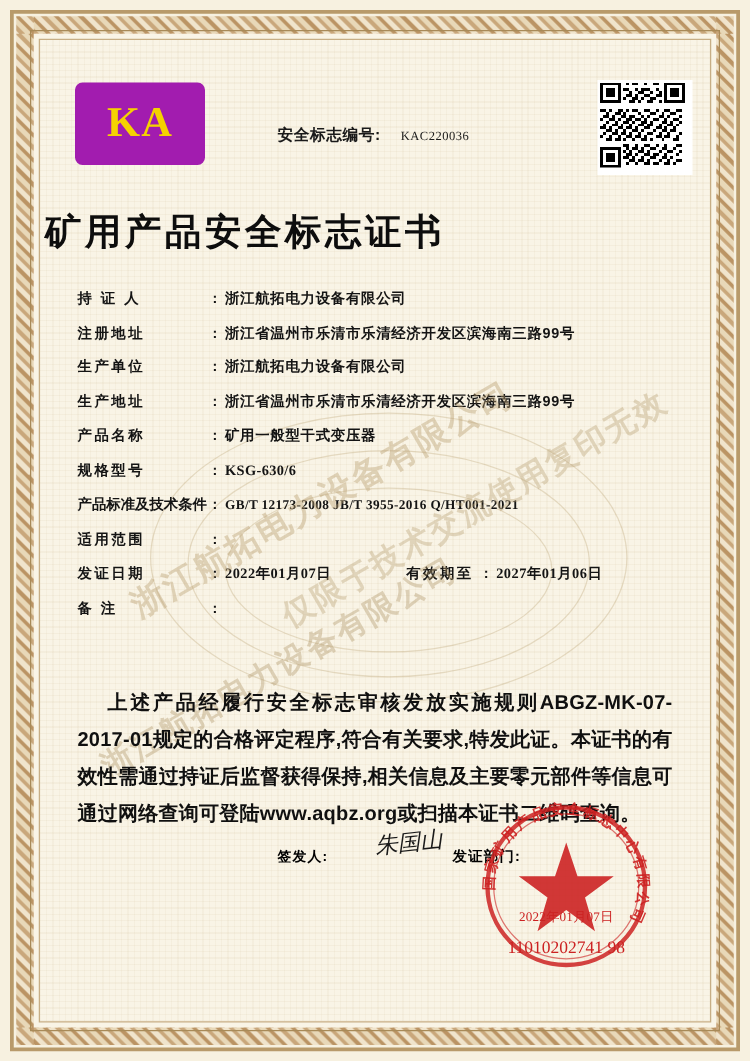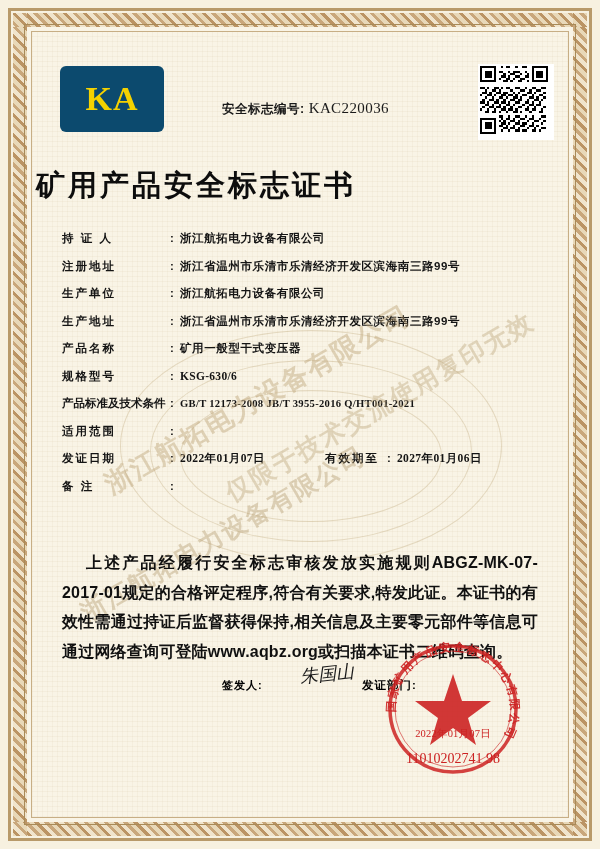--- a/index.html
+++ b/index.html
@@ -80,21 +80,21 @@
   .content {
     position: absolute;
     left: 36px; top: 36px; right: 36px; bottom: 36px;
   }
 
   
   .ka-logo {
     position: absolute;
     left: 24px; top: 30px;
     width: 104px; height: 66px;
-    background: #0c4a6e;
+    background: #a21caf;
     border-radius: 6px;
     display: flex;
     align-items: center;
     justify-content: center;
   }
   .ka-logo .ka-text {
     color: #f5d200;
     font-weight: bold;
     font-size: 34px;
     letter-spacing: 1px;
@@ -113,21 +113,22 @@
     position: absolute;
     left: 186px; top: 64px;
     font-size: 12.5px;
     color: #1a1a1a;
     letter-spacing: 0.5px;
     white-space: nowrap;
   }
   .cert-no .label { font-weight: bold; }
   .cert-no .value {
     font-family: "Liberation Serif", serif;
-    font-size: 15px;
+    font-size: 10px;
+    margin-left: 12px;
     letter-spacing: 0.4px;
   }
 
   .title {
     position: absolute;
     left: 0; right: 0; top: 130px;
     text-align: left;
     font-family: "DejaVu Sans", sans-serif;
     font-weight: bold;
     font-size: 29px;

